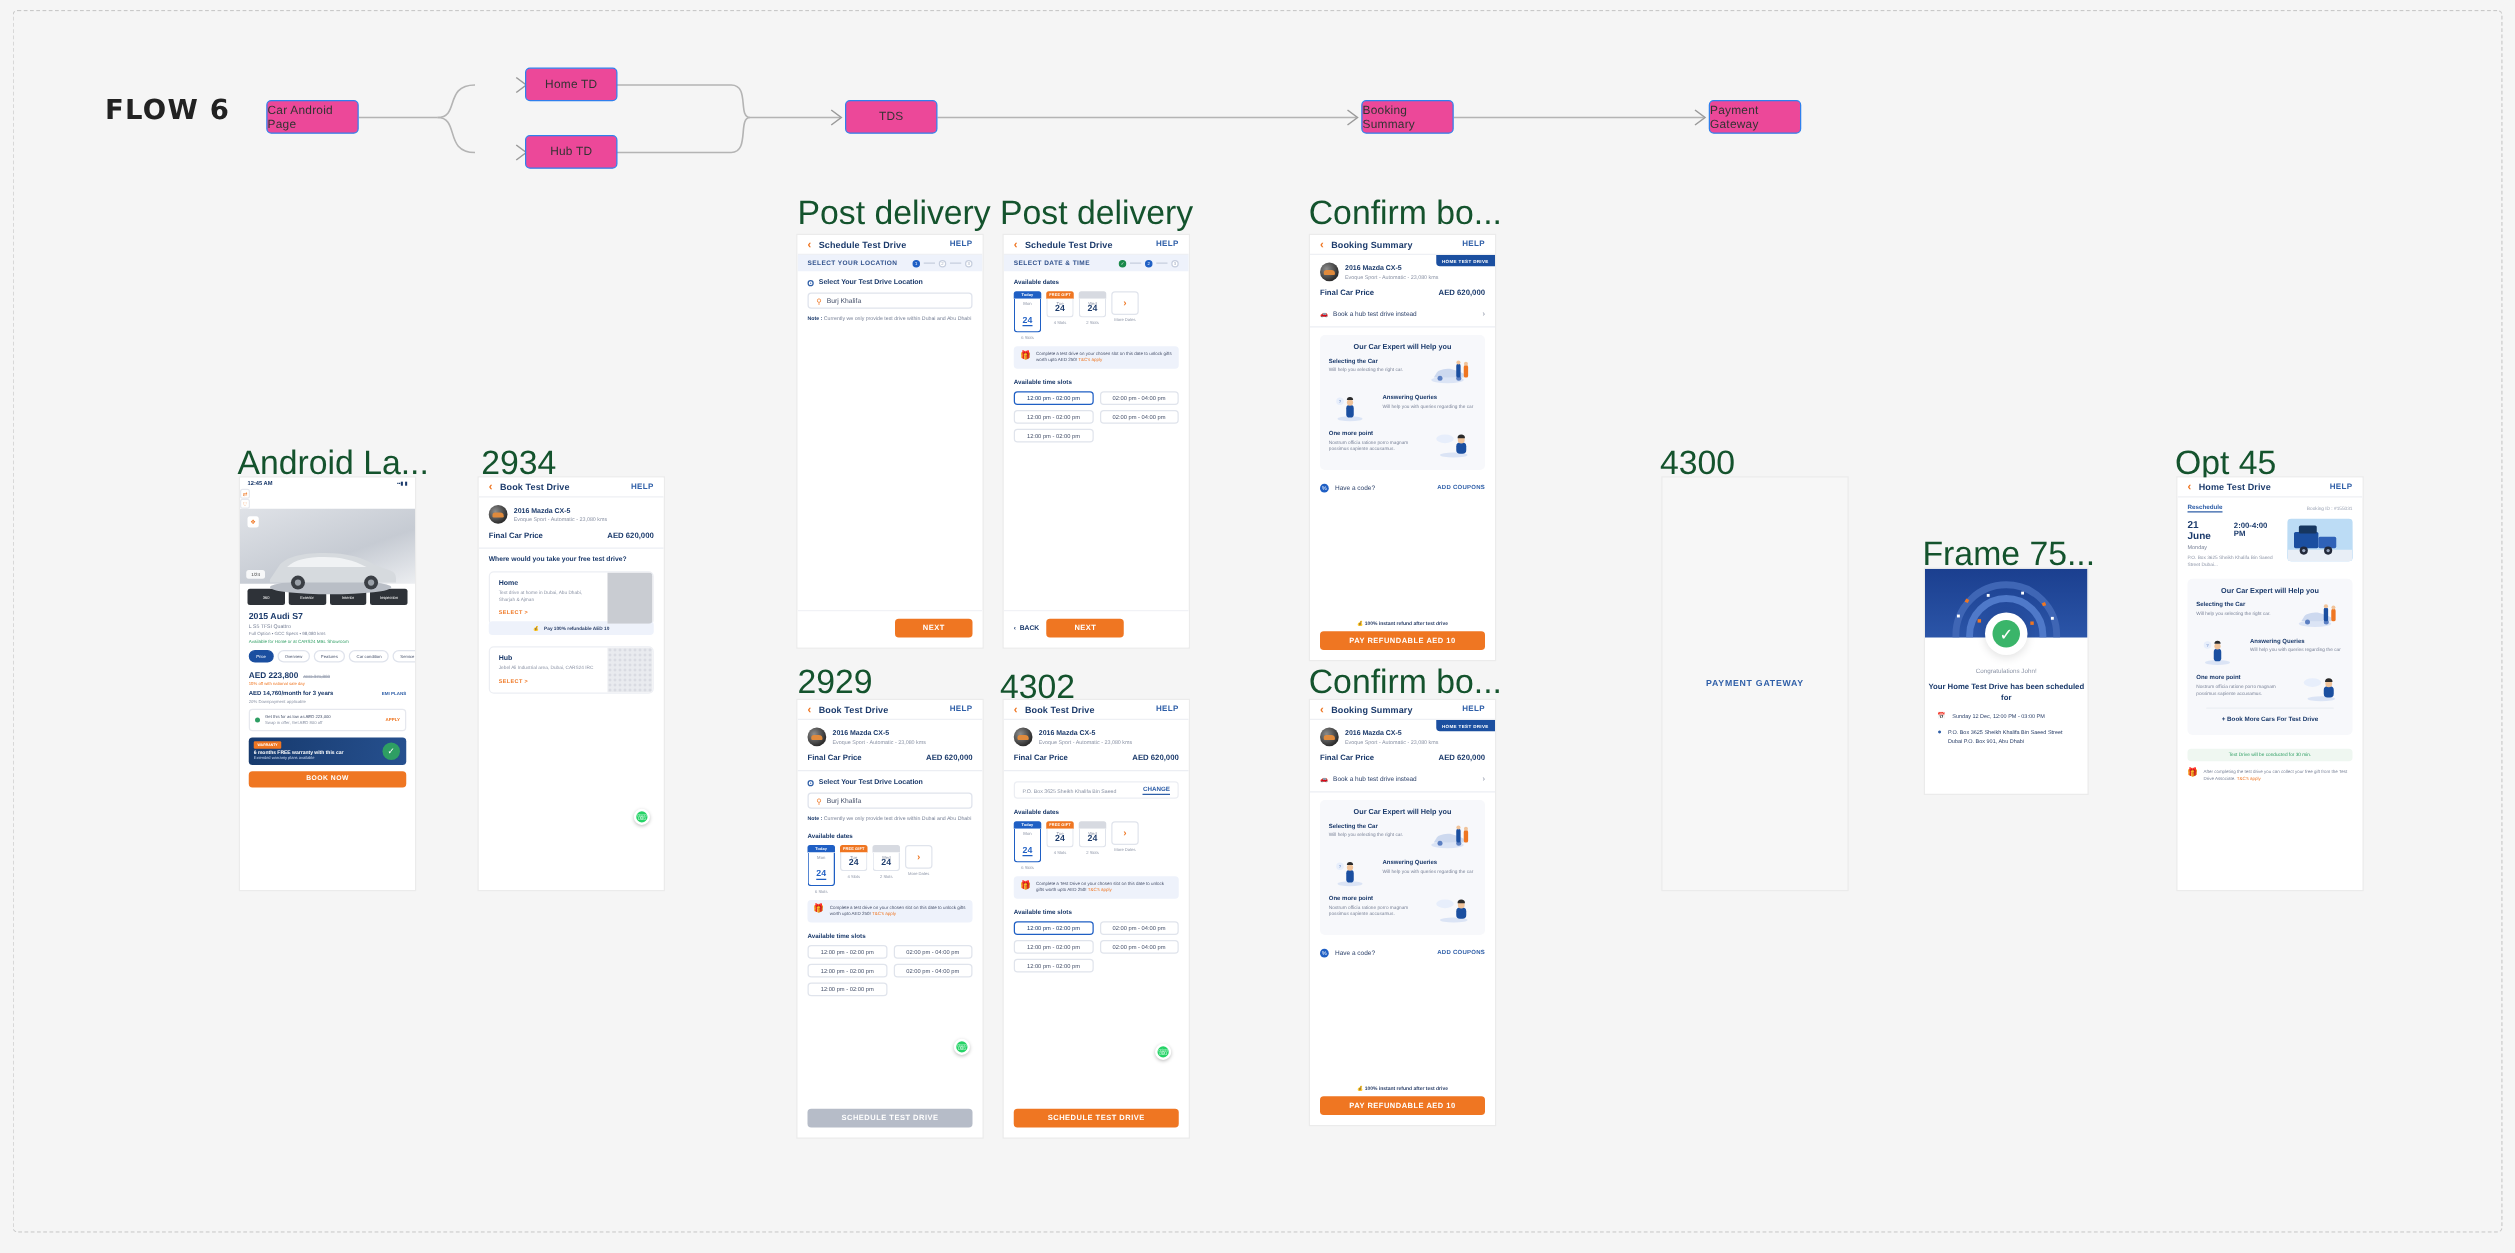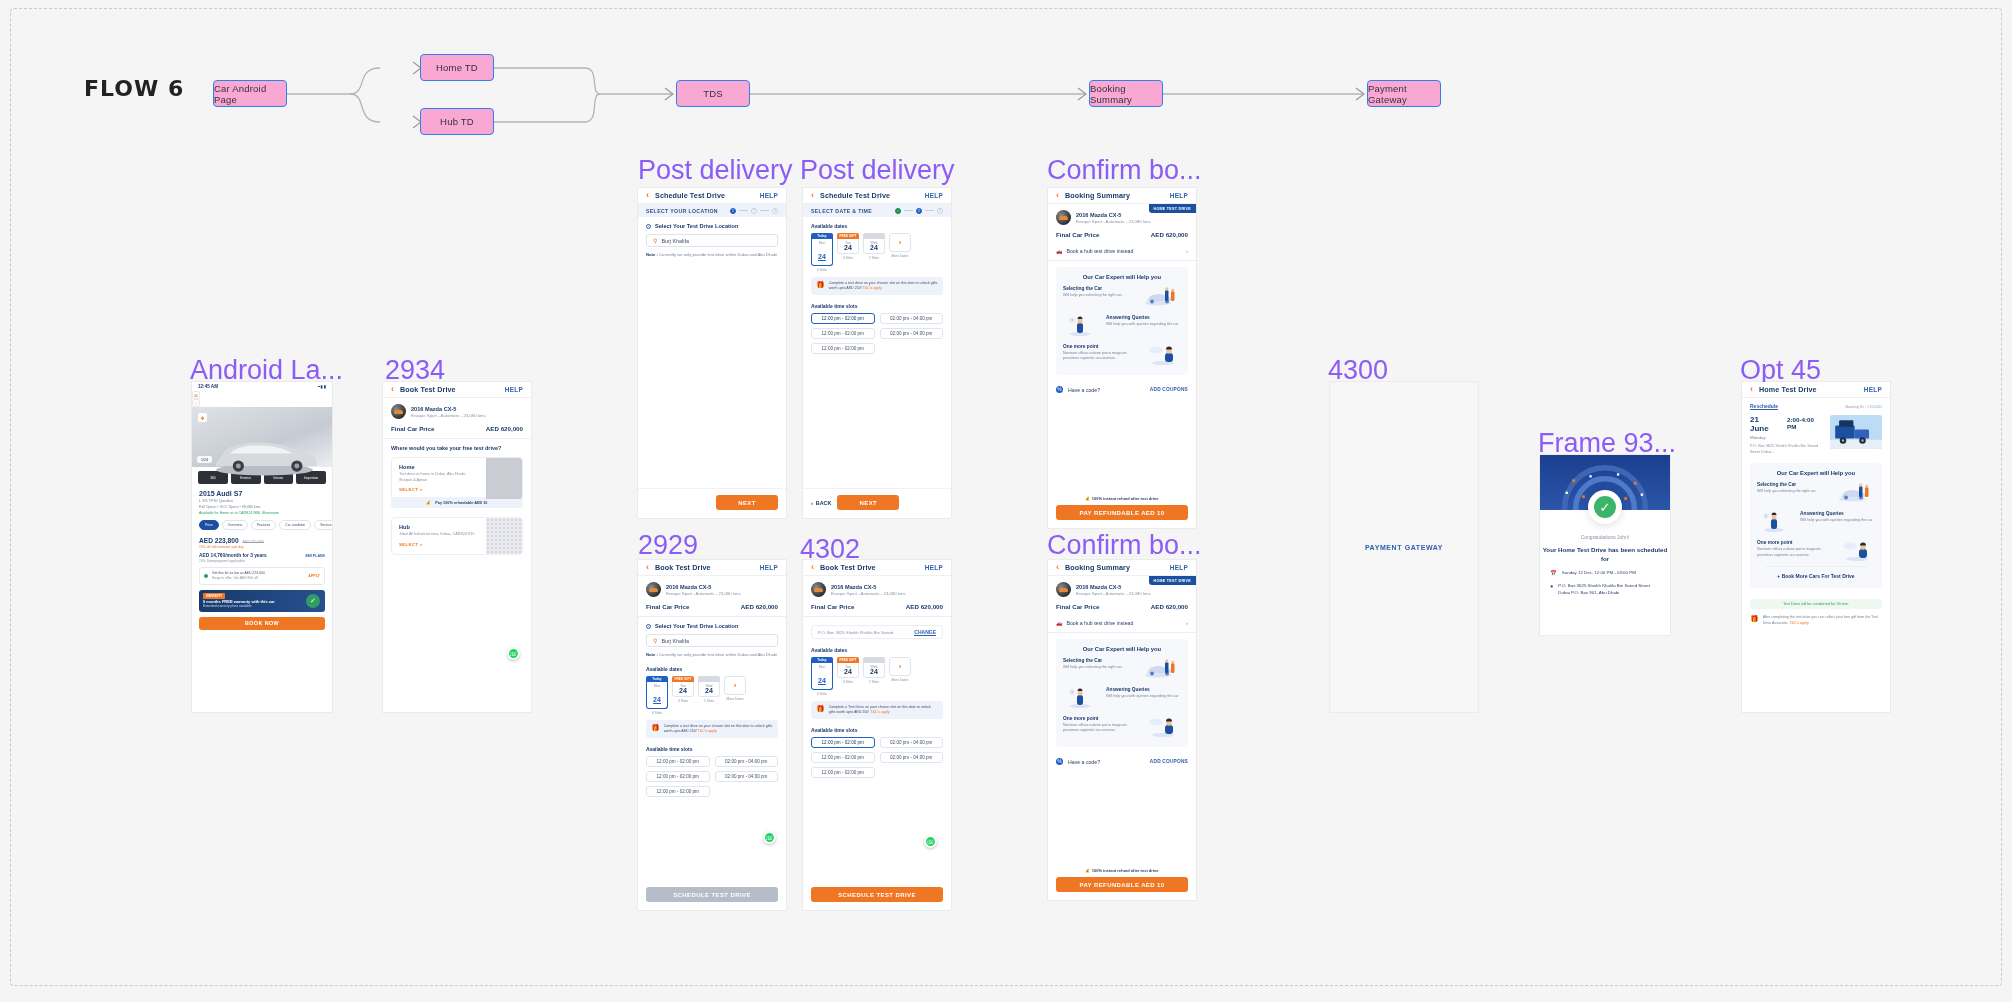--- a/index.html
+++ b/index.html
@@ -16,28 +16,28 @@
   }
 
   
   .flow-title {
     position:absolute; left:84px; top:76px;
     font-family:"DejaVu Sans", sans-serif;
     font-size:22px; font-weight:700; color:#222; letter-spacing:1px;
   }
   .node {
     position:absolute; border:1.6px solid #2f80ed; border-radius:4px;
-    background:#f9a8d4; display:flex; align-items:center; justify-content:center;
+    background:#ec4899; display:flex; align-items:center; justify-content:center;
     font-size:9.5px; color:#333; letter-spacing:.2px;
   }
   .flow-svg { position:absolute; left:0; top:0; width:2012px; height:200px; pointer-events:none;}
 
   
   .frame-label {
-    position:absolute; font-size:27px; color:#8b5cf6; font-weight:400;
+    position:absolute; font-size:27px; color:#14532d; font-weight:400;
     font-family:"Liberation Sans", sans-serif; white-space:nowrap;
   }
 
   
   .phone {
     position:absolute; background:#fff; overflow:hidden;
     box-shadow:0 0 0 1px rgba(0,0,0,0.04);
   }
   .phone-inner { position:absolute; inset:0; display:flex; flex-direction:column; }
 
@@ -306,21 +306,21 @@
 
   <div class="frame-label" style="left:190px;top:355px;">Android La...</div>
   <div class="frame-label" style="left:385px;top:355px;">2934</div>
   <div class="frame-label" style="left:638px;top:155px;">Post delivery</div>
   <div class="frame-label" style="left:800px;top:155px;">Post delivery</div>
   <div class="frame-label" style="left:1047px;top:155px;">Confirm bo...</div>
   <div class="frame-label" style="left:1328px;top:355px;">4300</div>
   <div class="frame-label" style="left:638px;top:530px;">2929</div>
   <div class="frame-label" style="left:800px;top:534px;">4302</div>
   <div class="frame-label" style="left:1047px;top:530px;">Confirm bo...</div>
-  <div class="frame-label" style="left:1538px;top:428px;">Frame 93...</div>
+  <div class="frame-label" style="left:1538px;top:428px;">Frame 75...</div>
   <div class="frame-label" style="left:1740px;top:355px;">Opt 45</div>
 
   <div class="phone" style="left:192px;top:382px;width:140px;height:330px;">
     <div class="phone-inner">
       <div class="status-bar">
         <span>12:45 AM</span>
         <span style="font-size:4px;color:#1b3a6b;">▪▪▮ ▮</span>
       </div>
       <div style="position:relative;">
         <div class="tools">

